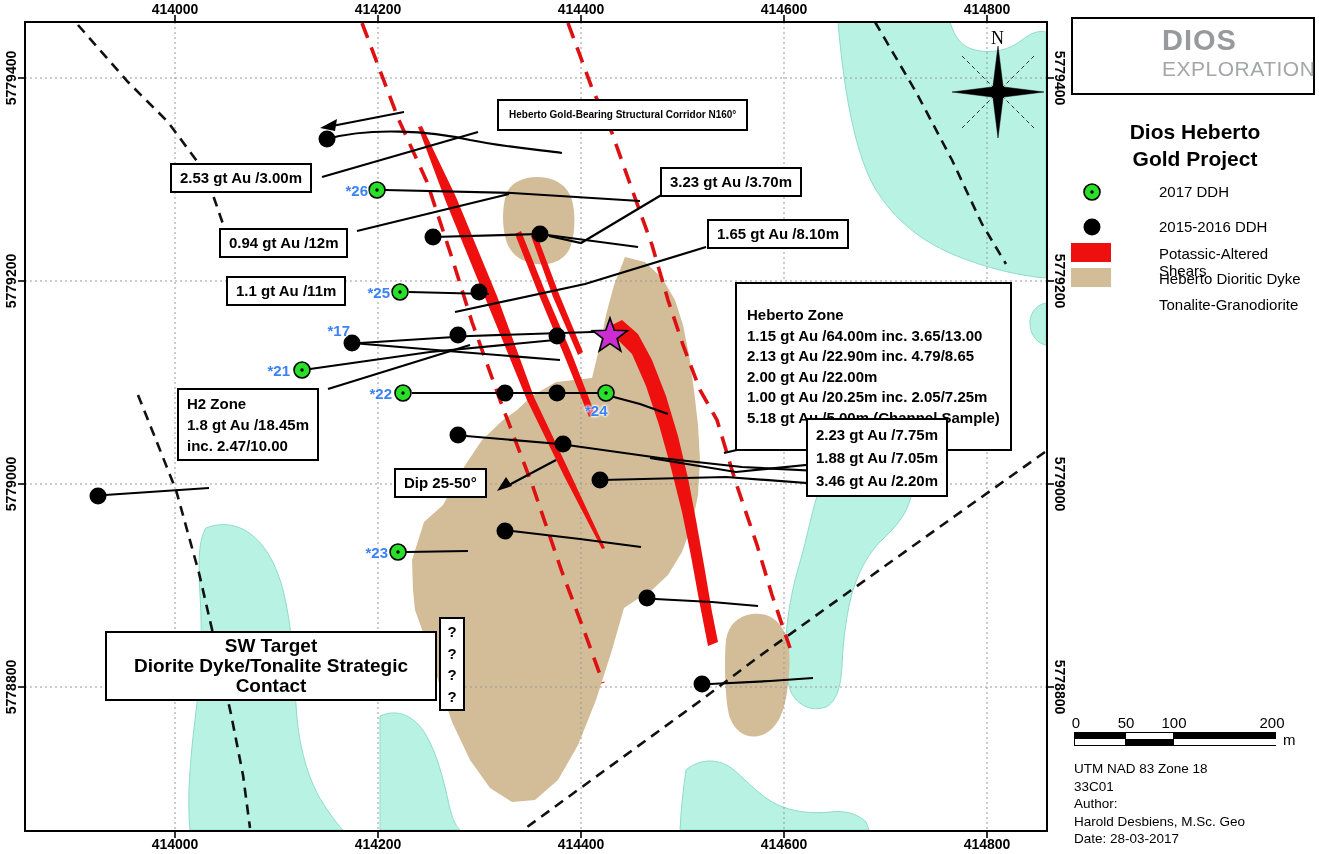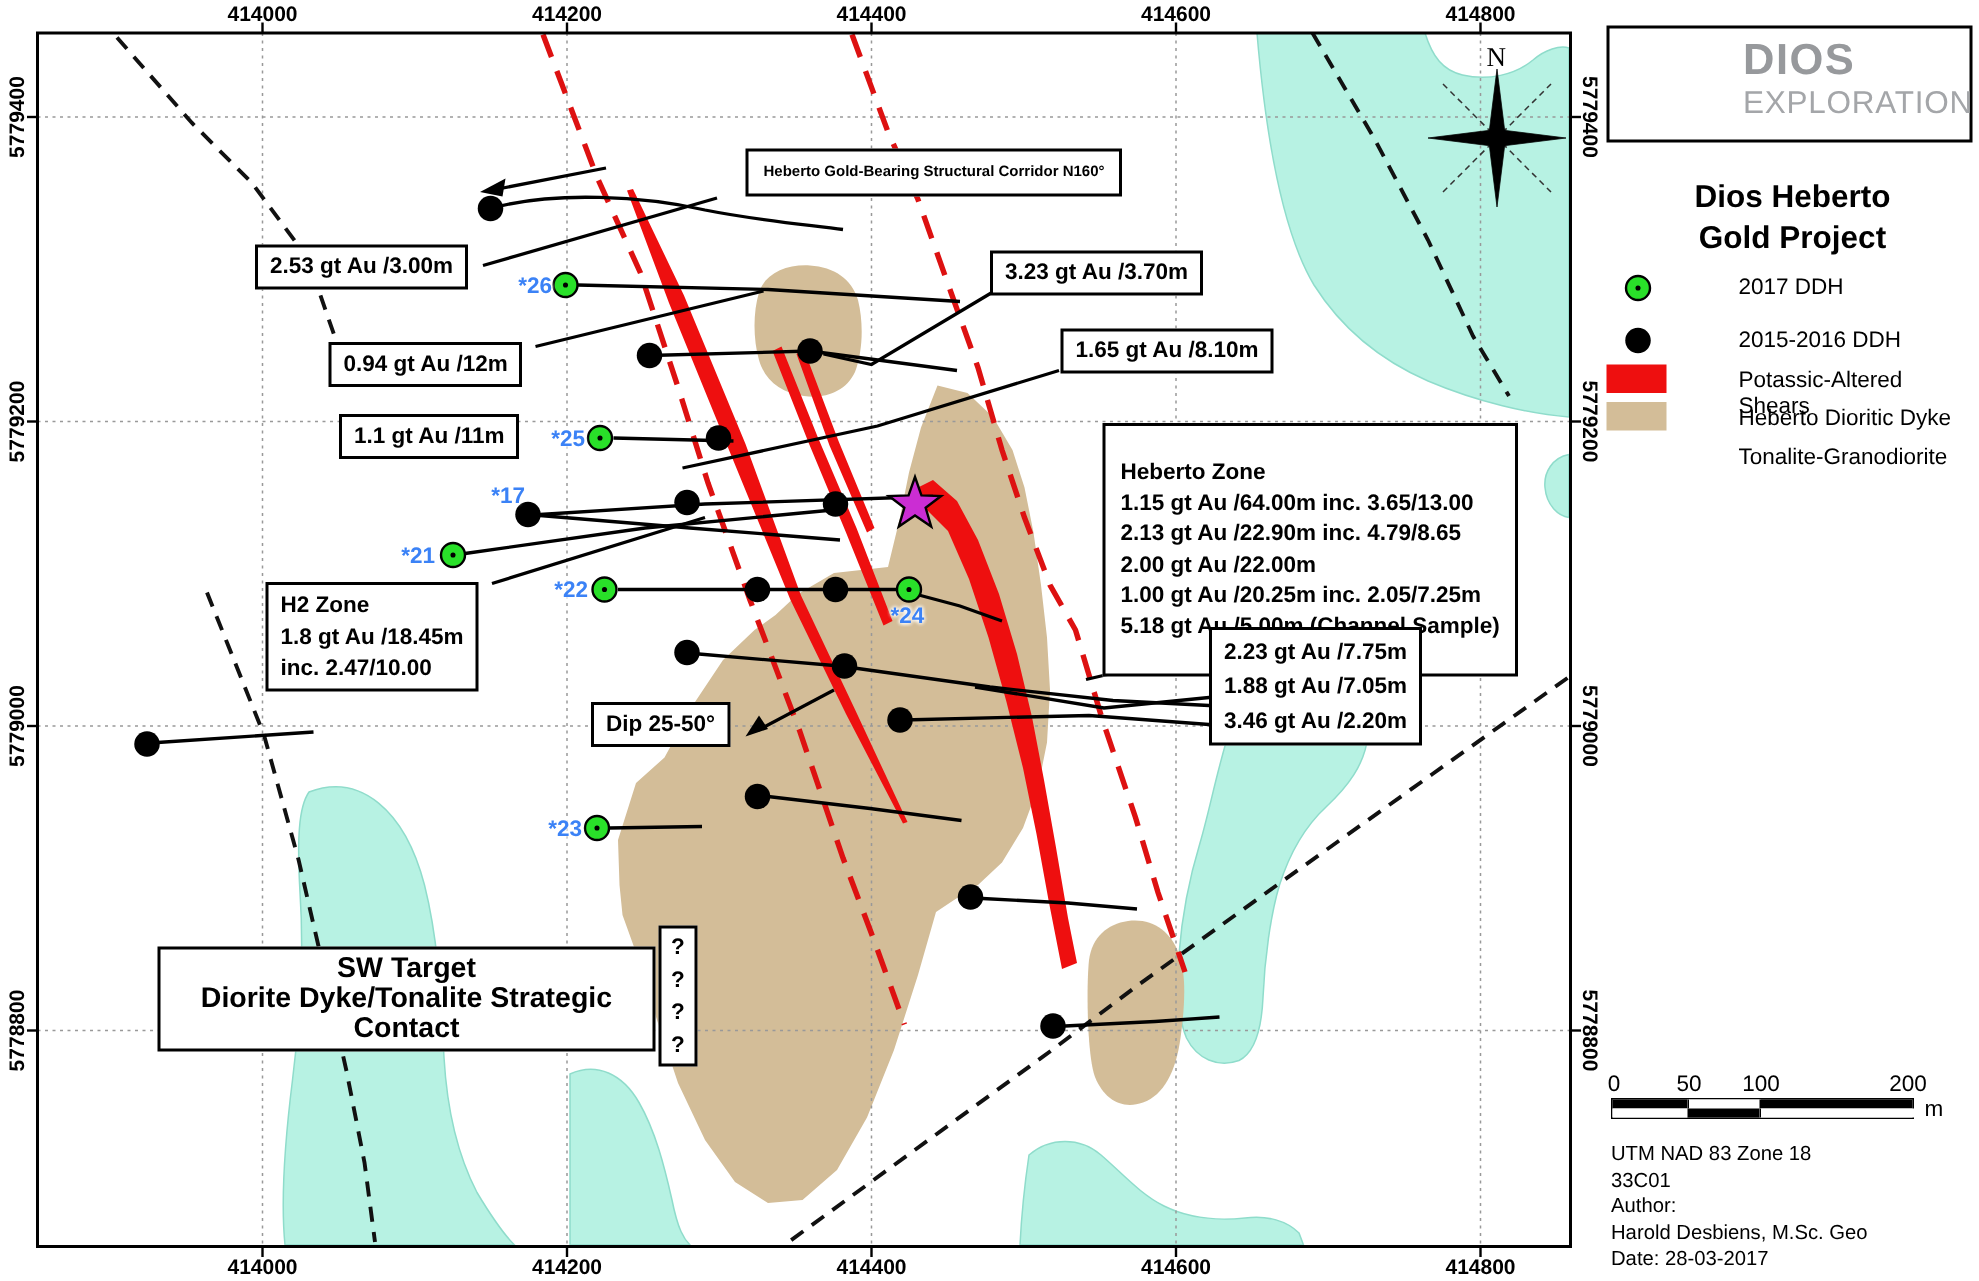--- a/index.html
+++ b/index.html
@@ -251,21 +251,21 @@
   <div class="abox" style="left:439px;top:617px;width:16px;text-align:center;line-height:21.5px;padding:2px 3px">?
 ?
 ?
 ?</div>
 
   <span class="lbl" style="left:322px;top:182px;width:46px;text-align:right;display:inline-block">*26</span>
   <span class="lbl" style="left:342px;top:284px;width:48px;text-align:right;display:inline-block">*25</span>
   <span class="lbl" style="left:316px;top:322px;width:34px;text-align:right;display:inline-block">*17</span>
   <span class="lbl" style="left:254px;top:362px;width:36px;text-align:right;display:inline-block">*21</span>
   <span class="lbl" style="left:356px;top:385px;width:36px;text-align:right;display:inline-block">*22</span>
-  <span class="lbl" style="left:585px;top:402px;width:40px;text-align:center;display:inline-block">*24</span>
+  <span class="lbl" style="left:585px;top:402px;width:40px;display:inline-block">*24</span>
   <span class="lbl" style="left:352px;top:544px;width:36px;text-align:right;display:inline-block">*23</span>
 
   <div class="logo-box"></div>
   <span class="logo-name">DIOS</span>
   <span class="logo-sub">EXPLORATION</span>
   <div class="map-title">Dios Heberto
 Gold Project</div>
 
   <svg width="40" height="20" style="position:absolute;left:1082px;top:182px;z-index:10">
     <circle cx="10" cy="10" r="8" fill="#29e029" stroke="#000" stroke-width="1.6"></circle>

